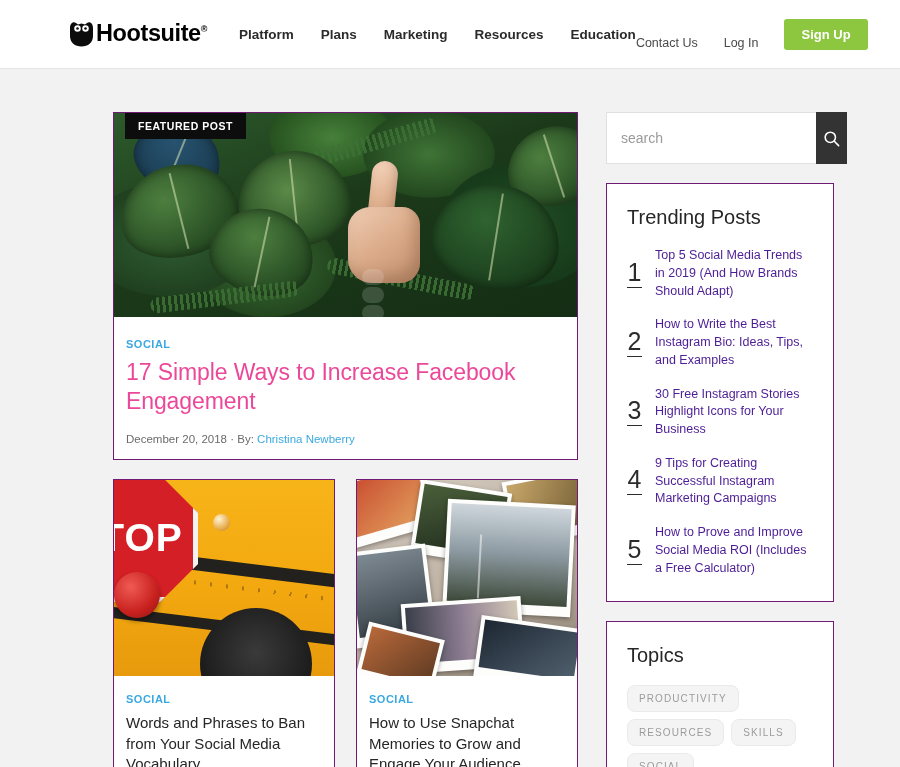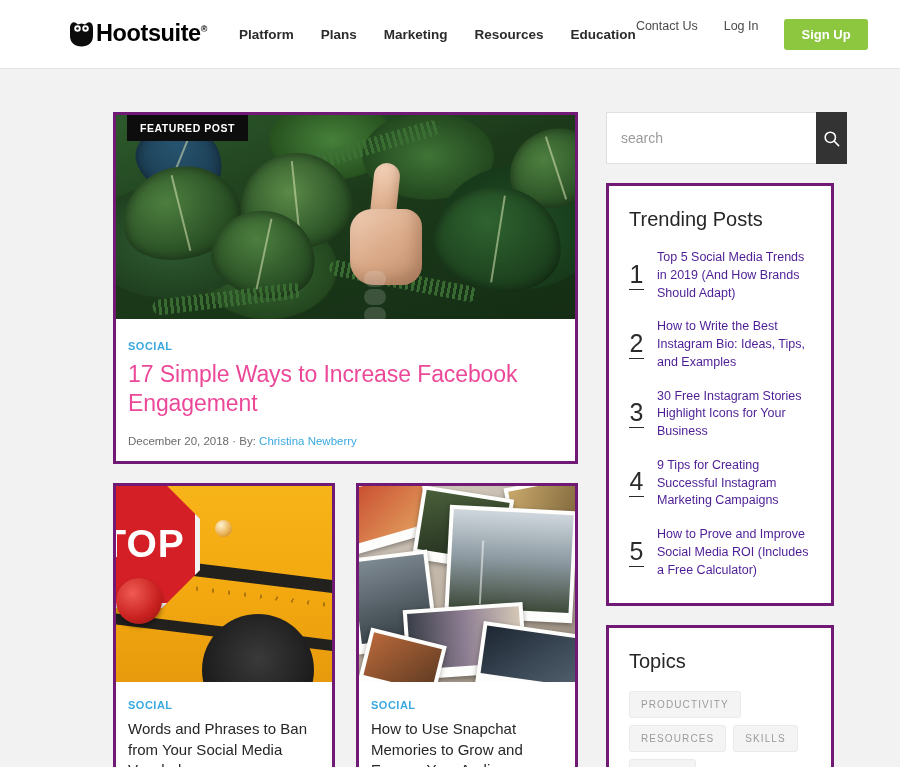--- a/index.html
+++ b/index.html
@@ -37,21 +37,21 @@
 
   .main-nav { display: flex; align-items: center; gap: 27px; }
   .nav-link {
     font-size: 13.5px;
     font-weight: bold;
     color: #2b2b2b;
     text-decoration: none;
     cursor: pointer;
     white-space: nowrap;
   }
-  .header-right { margin-left: auto; display: flex; align-items: flex-start; gap: 26px; }
+  .header-right { margin-left: auto; display: flex; align-items: flex-end; gap: 26px; }
   .util-link {
     font-size: 12.5px;
     color: #4a4a4a;
     text-decoration: none;
     cursor: pointer;
     white-space: nowrap;
   }
   .signup-btn {
     background: #8dc63f;
     color: #fff;
@@ -70,21 +70,21 @@
     display: flex;
     gap: 28px;
     padding: 43px 65px 0 113px;
     align-items: flex-start;
   }
   .content-col { width: 465px; flex: none; }
   .side-col { width: 228px; flex: none; }
 
   .card {
     background: #fff;
-    border: 3px solid #701a75;
+    border: 1px solid #701a75;
   }
 
   
   .featured { margin-bottom: 19px; position: relative; }
   .featured-media {
     position: relative;
     height: 204px;
     overflow: hidden;
     background: #1d3b1d;
   }
@@ -194,21 +194,21 @@
   .trend-text {
     font-size: 12.5px;
     line-height: 1.42;
     color: #4c1d95;
   }
 
   .topic-tags { display: flex; flex-wrap: wrap; gap: 7px; }
   .topic-tag {
     background: #f4f4f4;
     border: 1px solid #eaeaea;
-    border-radius: 3px;
+    border-radius: 8px;
     color: #9b9b9b;
     font-size: 10px;
     letter-spacing: 1.1px;
     padding: 7px 11px;
     cursor: pointer;
     white-space: nowrap;
   }
 
   
   .scene { position: absolute; inset: 0; }

